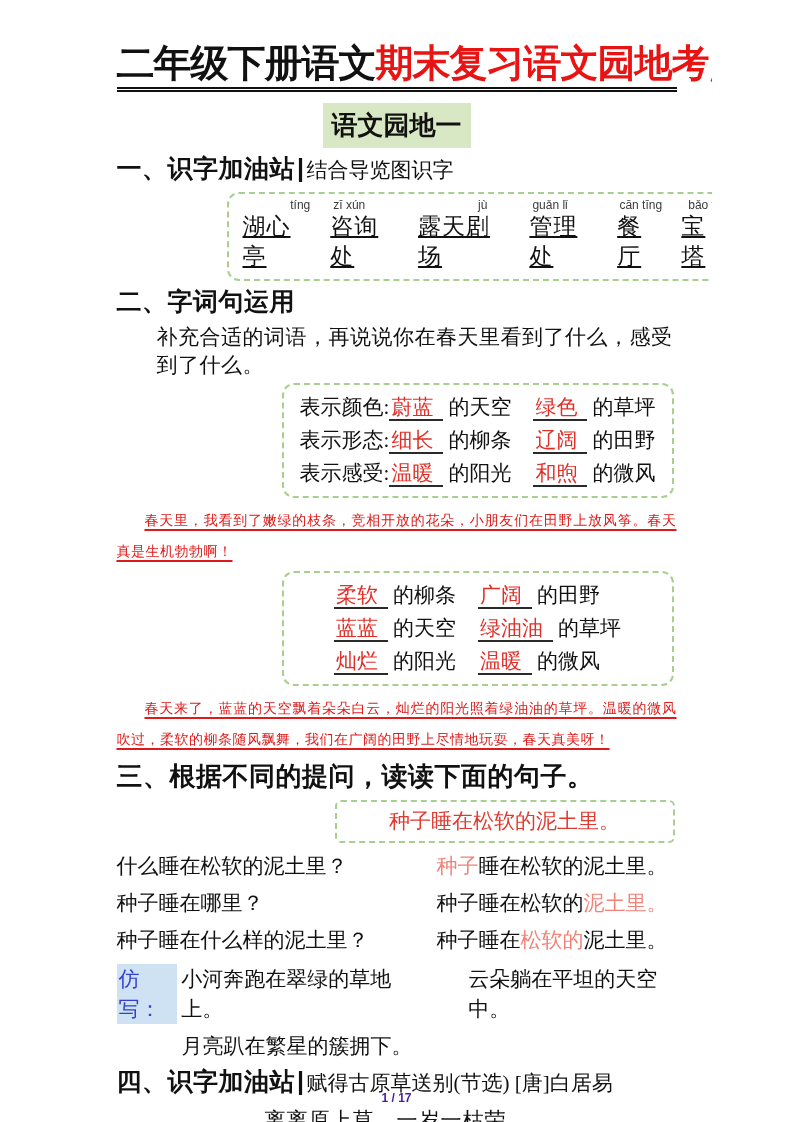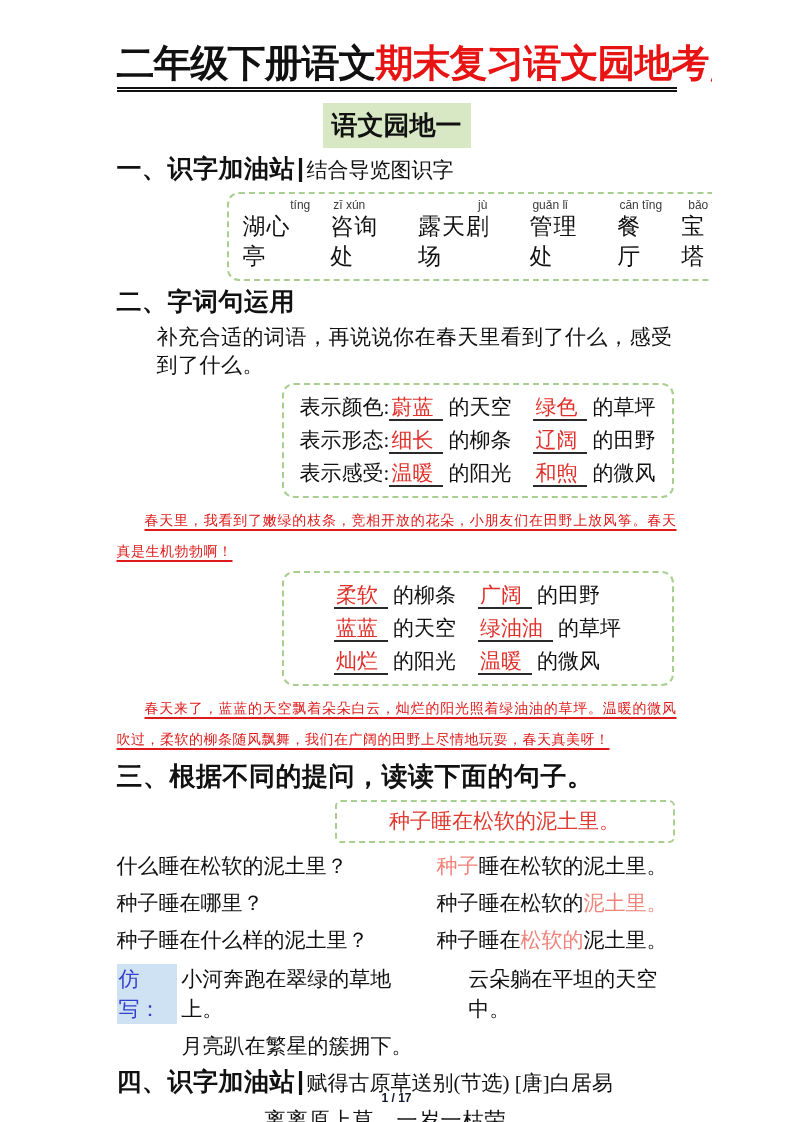--- a/index.html
+++ b/index.html
@@ -66,21 +66,21 @@
     align-items:flex-end;
     gap:17px;
   }
   .py-item { display:flex; flex-direction:column; }
   .py { font-size:12px; color:#3a3a3a; line-height:13px;
         font-family:"Liberation Sans","DejaVu Sans",sans-serif; }
   .py-right  { text-align:right; padding-right:3px; }
   .py-left   { text-align:left;  padding-left:3px; }
   .py-center { text-align:center; }
   .py-ju     { text-align:right; padding-right:25px; }
-  .hz { font-size:23px; line-height:30px; letter-spacing:1px; }
+  .hz { font-size:23px; line-height:30px; letter-spacing:1px;text-decoration:underline; }
 
   
   .intro { font-size:21px; margin:5px 0 0 40px; letter-spacing:0.5px; }
 
   
   .word-box {
     margin:4px 0 0 165px;
     width:392px;
     border:2px dashed #a8cf90;
     border-radius:12px;
@@ -142,21 +142,21 @@
   .poem-line { font-size:21px; line-height:34px; letter-spacing:1px; }
 
   
   .footer {
     position:absolute;
     left:0; right:0; bottom:17px;
     text-align:center;
     font-family:"Liberation Sans","DejaVu Sans",sans-serif;
     font-weight:bold;
     font-size:12px;
-    color:#0f172a;
+    color:#4c1d95;
   }
 </style>
 </head>
 <body>
 
 <div class="page">
   <div class="content">
 
     <div class="doc-title">
       <span>二年级下册语文</span><span class="red">期末复习语文园地考点梳理</span>

